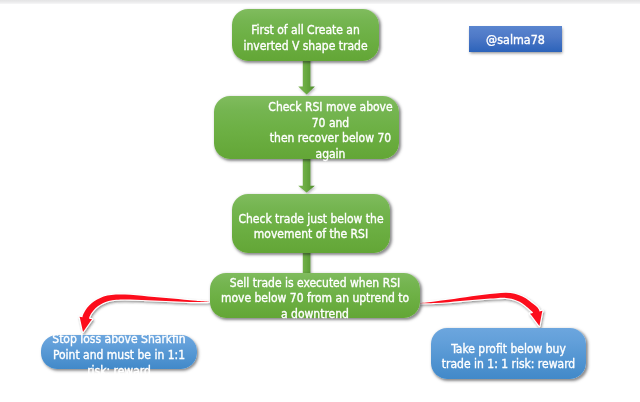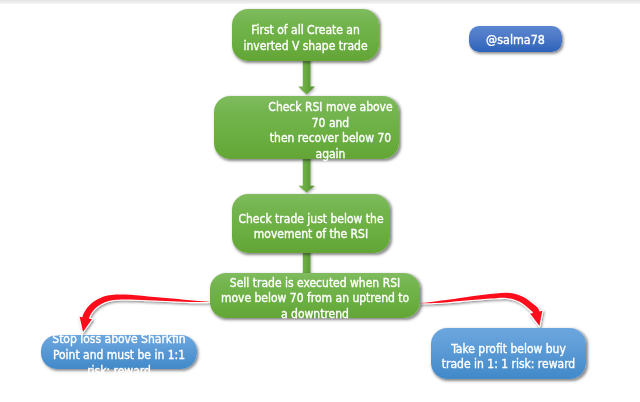--- a/index.html
+++ b/index.html
@@ -9,21 +9,21 @@
   .topbar{position:absolute;left:0;top:0;width:640px;height:4px;
           background:linear-gradient(180deg,#e4e4e5 0%,#ebebec 50%,#f7f7f8 100%);}
   .node{position:absolute;display:flex;align-items:center;justify-content:center;
         text-align:center;color:#ffffff;border-radius:16px;box-sizing:border-box;}
   .node .label{position:relative;top:3.8px;}
   .green{background:linear-gradient(180deg,#80bc5e 0%,#75b551 22%,#6eb146 48%,#63a636 100%);
          box-shadow:1.4px 1.8px 2.8px rgba(30,30,35,.52);}
   .blue{background:linear-gradient(180deg,#6ca6de 0%,#63a0da 25%,#4189c9 100%);
         box-shadow:1.4px 1.8px 2.8px rgba(30,30,35,.52);}
   .badge{background:linear-gradient(180deg,#5a85cf 0%,#4e79c7 42%,#2c63ba 100%);
-         box-shadow:1.4px 1.8px 2.8px rgba(30,30,35,.52);border-radius:10px;}
+         box-shadow:1.4px 1.8px 2.8px rgba(30,30,35,.52);border-radius:0;}
   .label{line-height:15.7px;font-size:12px;font-weight:normal;white-space:pre-line;
          -webkit-text-stroke:0.35px #ffffff;letter-spacing:0px;}
   .badge .label{font-size:12.4px;top:1.2px;}
   svg.overlay{position:absolute;left:0;top:0;width:640px;height:402px;pointer-events:none;}
 </style>
 </head>
 <body>
 
 <div id="canvas">
   <div class="topbar"></div>

